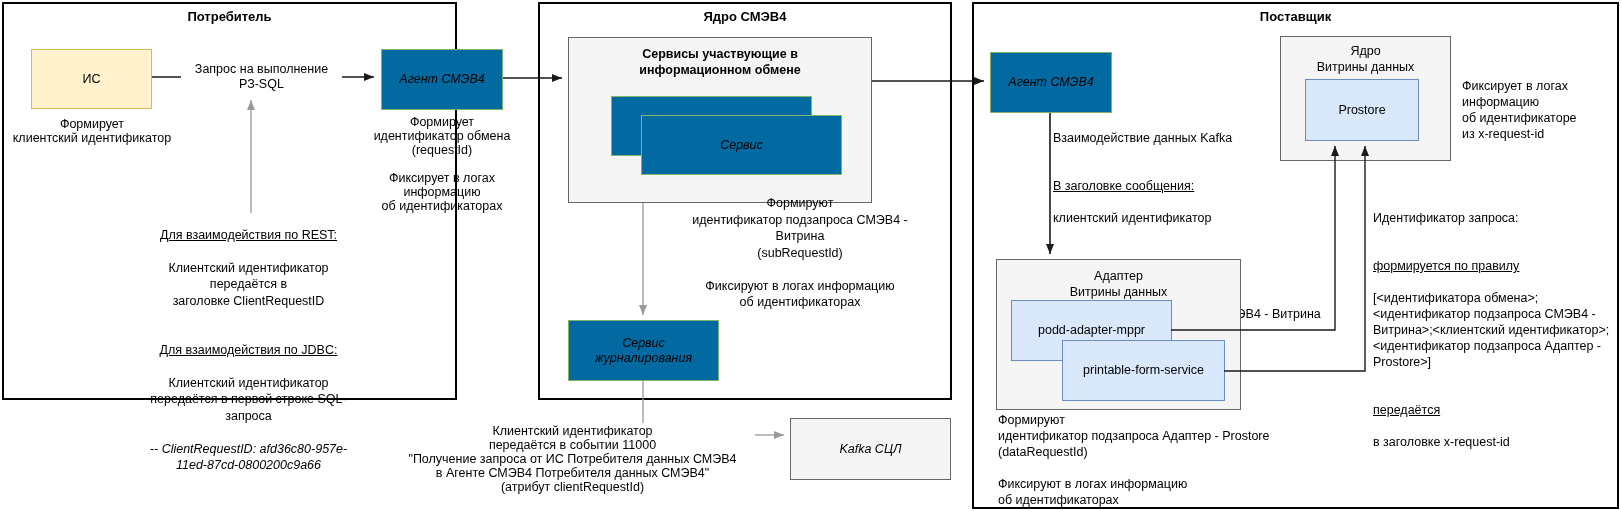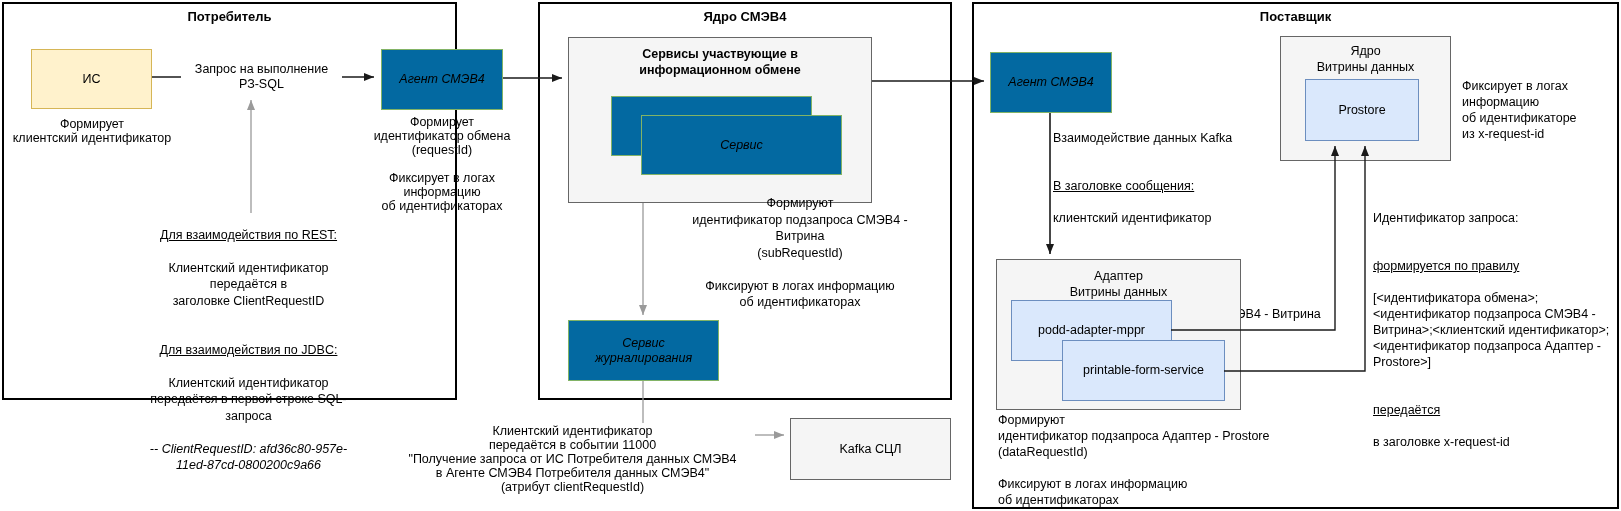--- a/index.html
+++ b/index.html
@@ -90,21 +90,21 @@
 об идентификаторах</div>
 
   <div class="box green" style="left:568px;top:320px;width:151px;height:61px;">Сервис
 журналирования</div>
   <div class="note center lh17" style="left:400px;top:424px;width:345px;">Клиентский идентификатор
 передаётся в событии 11000
 "Получение запроса от ИС Потребителя данных СМЭВ4
 в Агенте СМЭВ4 Потребителя данных СМЭВ4"
 (атрибут clientRequestId)</div>
 
-  <div class="box grayc" style="left:790px;top:418px;width:161px;height:62px;display:flex;">Kafka СЦЛ</div>
+  <div class="box grayc" style="left:790px;top:418px;width:161px;height:62px;display:flex;font-style:italic;">Kafka СЦЛ</div>
 
   <div class="box green" style="left:990px;top:52px;width:122px;height:61px;">Агент СМЭВ4</div>
 
   <div class="note lh16" style="left:1053px;top:114px;width:290px;">
     <span>Взаимодействие данных Kafka</span>
     <span class="u mt">В заголовке сообщения:</span>
     <span>клиентский идентификатор</span>
     <span class="u mt">В теле сообщения:</span>
     <span>идентификатор обмена
 идентификатор подзапроса СМЭВ4 - Витрина</span>

